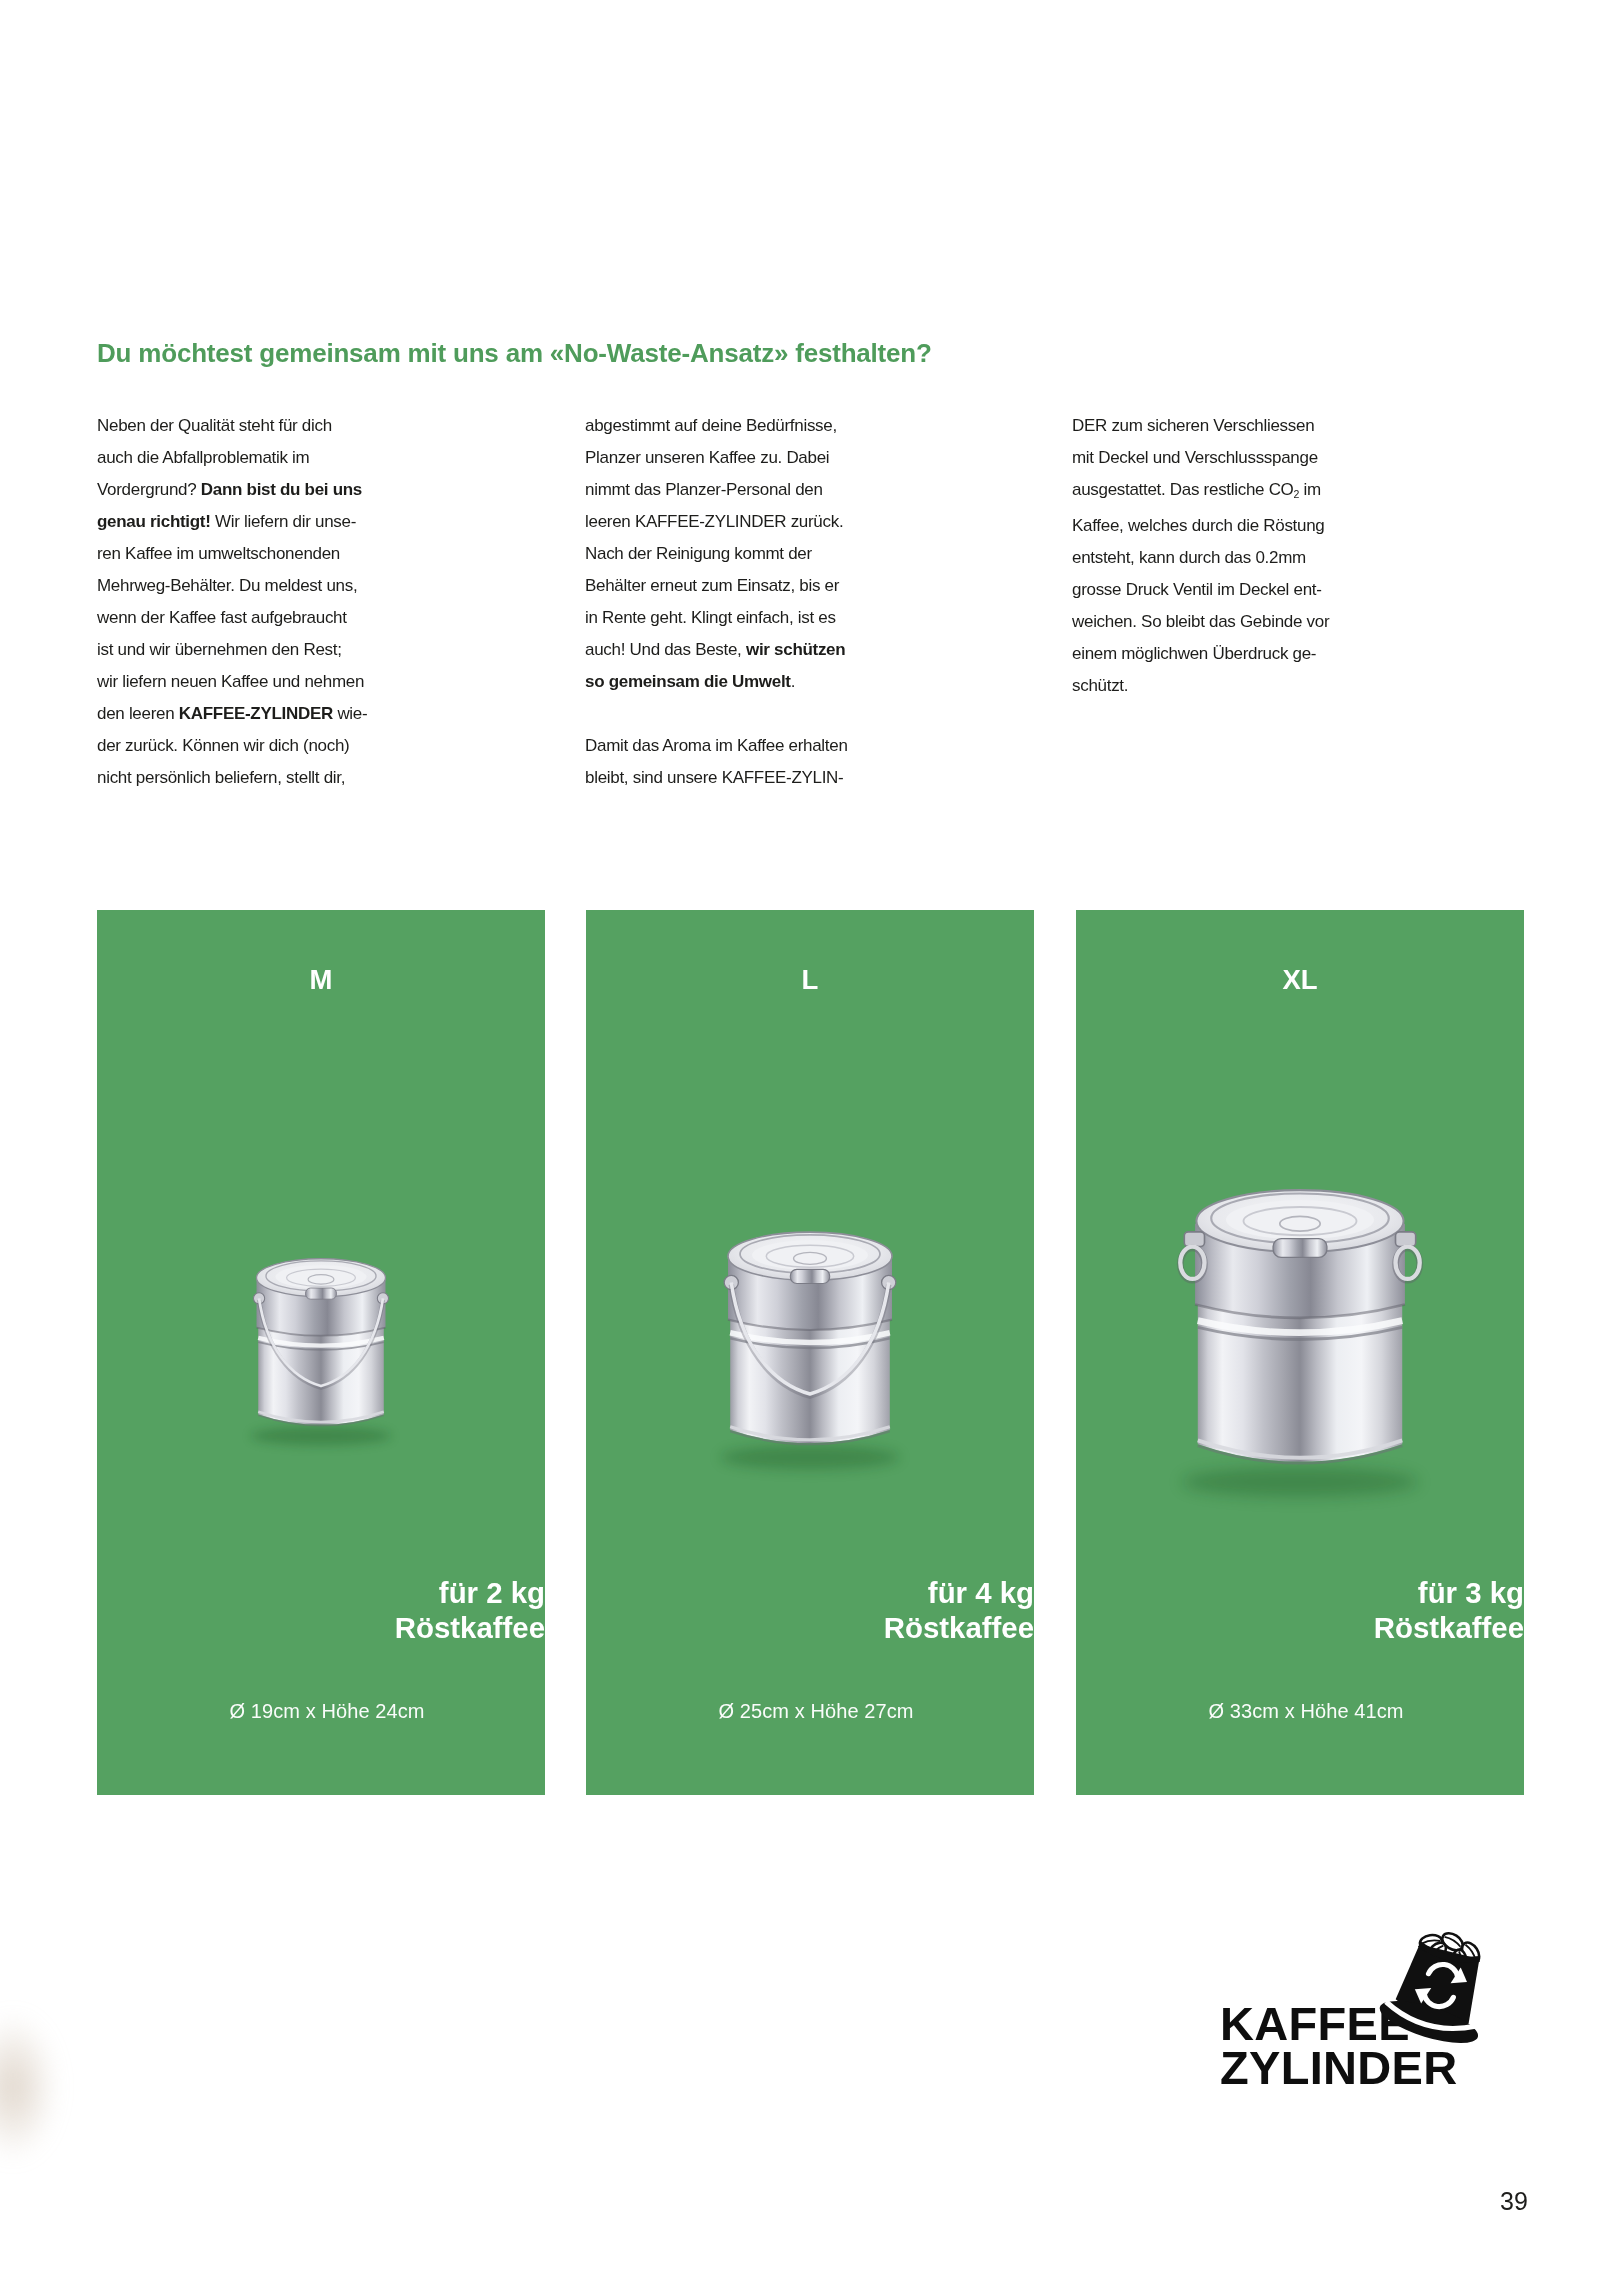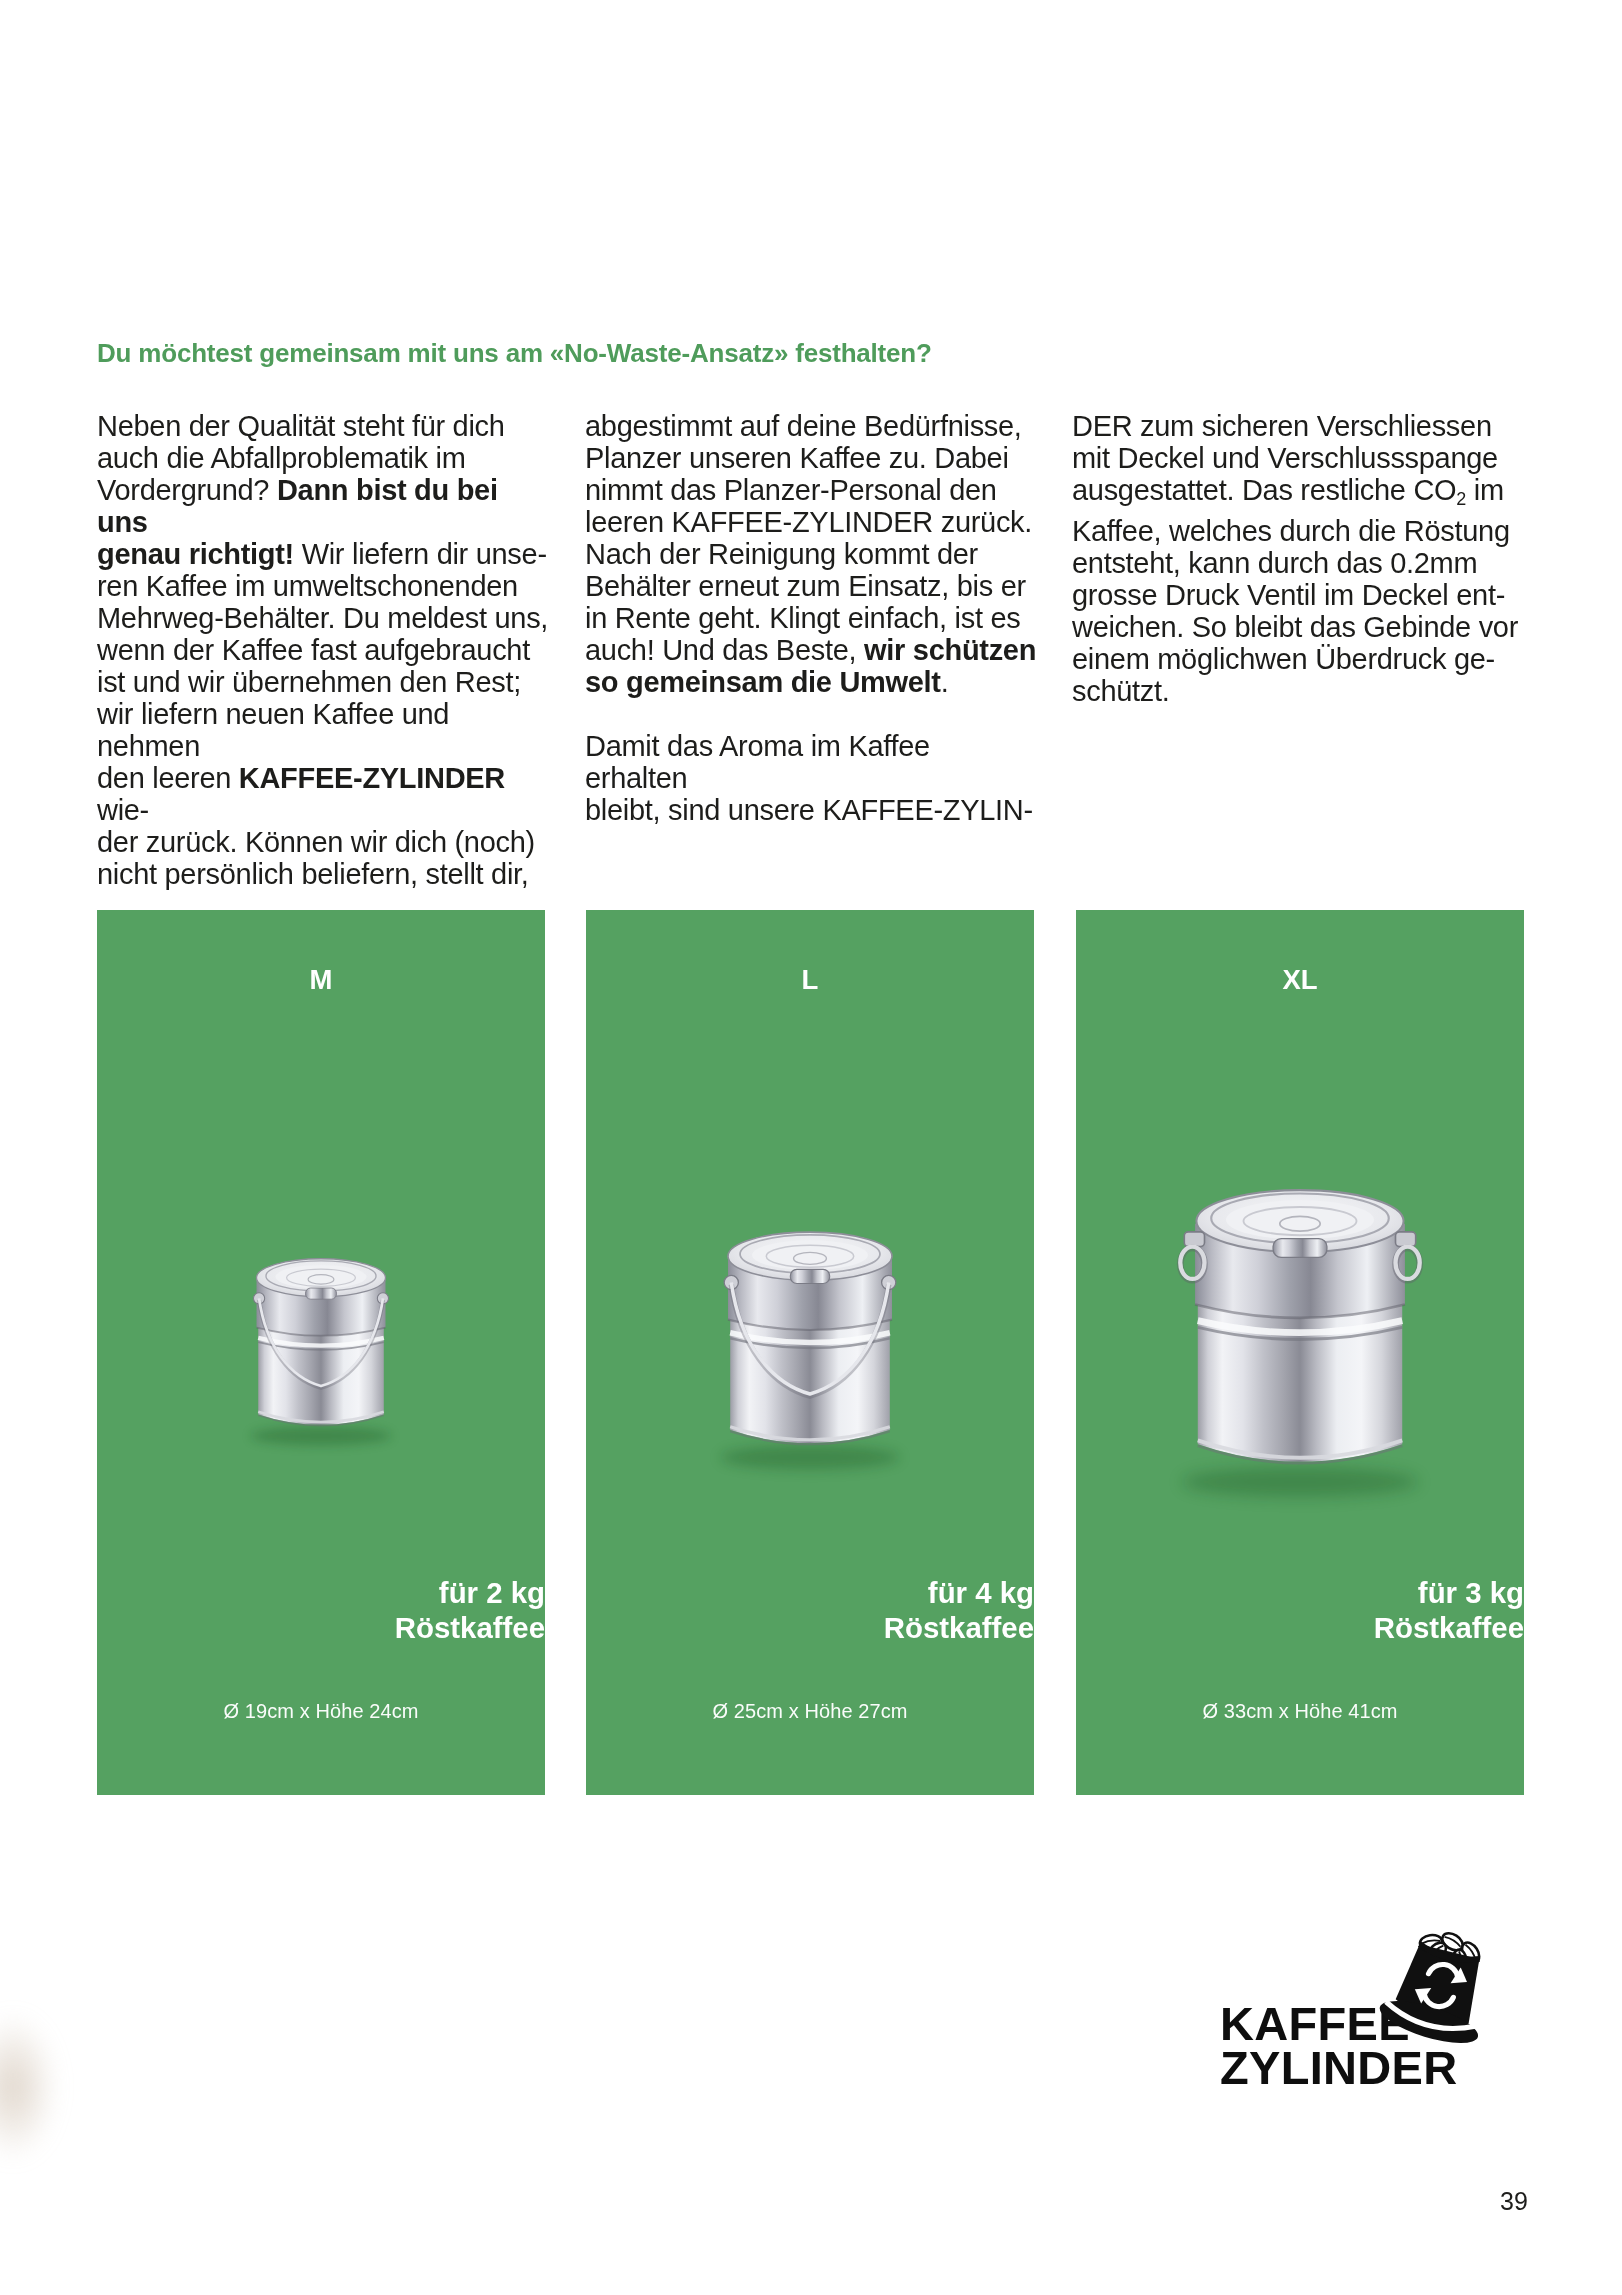--- a/index.html
+++ b/index.html
@@ -2,37 +2,37 @@
 <html style="font-size:10.5px"><head>
 <meta charset="utf-8">
 <style>
   html,body{margin:0;padding:0;background:#ffffff;}
   .page{position:relative;width:1623px;height:2295px;background:#ffffff;overflow:hidden;
         font-family:"Liberation Sans",sans-serif;color:#1d1d1b;}
 
   .heading{position:absolute;left:97px;top:338px;margin:0;
            font-size:26px;font-weight:700;color:#4f9c5b;letter-spacing:-0.2px;text-align:right;}
 
-  .col{position:absolute;top:410px;width:453px;font-size:29px;line-height:32px;
+  .col{position:absolute;top:410px;width:453px;font-size:17px;line-height:32px;
        letter-spacing:-0.3px;color:#1d1d1b;}
   .col1{left:97px}.col2{left:585px}.col3{left:1072px}
   .para{white-space:pre-line;}
   .para + .para{margin-top:32px;}
   .b{font-weight:700;}
   .sub{font-size:0.62em;vertical-align:-0.3em;}
 
   .card{position:absolute;top:910px;width:448px;height:885px;background:#55a161;}
   .card-m{left:97px}.card-l{left:586px}.card-xl{left:1076px}
   .size-label{position:absolute;top:56px;left:0;width:100%;text-align:center;
               color:#ffffff;font-size:27.5px;font-weight:700;line-height:1;}
   .photo{position:absolute;left:50%;transform:translateX(-50%);}
   .photo-m{top:292px}.photo-l{top:250px}.photo-xl{top:190px}
   .capacity{position:absolute;top:665px;left:0;width:100%;text-align:right;color:#ffffff;
             font-size:29.4px;font-weight:700;line-height:35px;white-space:pre-line;}
-  .dims{position:absolute;top:790px;left:0;width:100%;text-align:center;color:#ffffff;
+  .dims{position:absolute;top:790px;left:6px;width:100%;text-align:center;color:#ffffff;
         font-size:20px;font-weight:400;opacity:0.97;letter-spacing:0.1px;}
 
   .logo{position:absolute;left:1220px;top:1923px;width:327px;height:177px;}
   .logo-text{position:absolute;left:0;top:79px;font-size:47px;font-weight:700;
              color:#0e0e0e;line-height:44px;letter-spacing:0.3px;}
   .logo-hat{position:absolute;left:156px;top:0;}
 
   .page-number{position:absolute;left:1500px;top:2187px;font-size:25px;color:#1d1d1b;}
 
   .corner-smudge{position:absolute;left:-46px;top:1989px;width:118px;height:196px;

